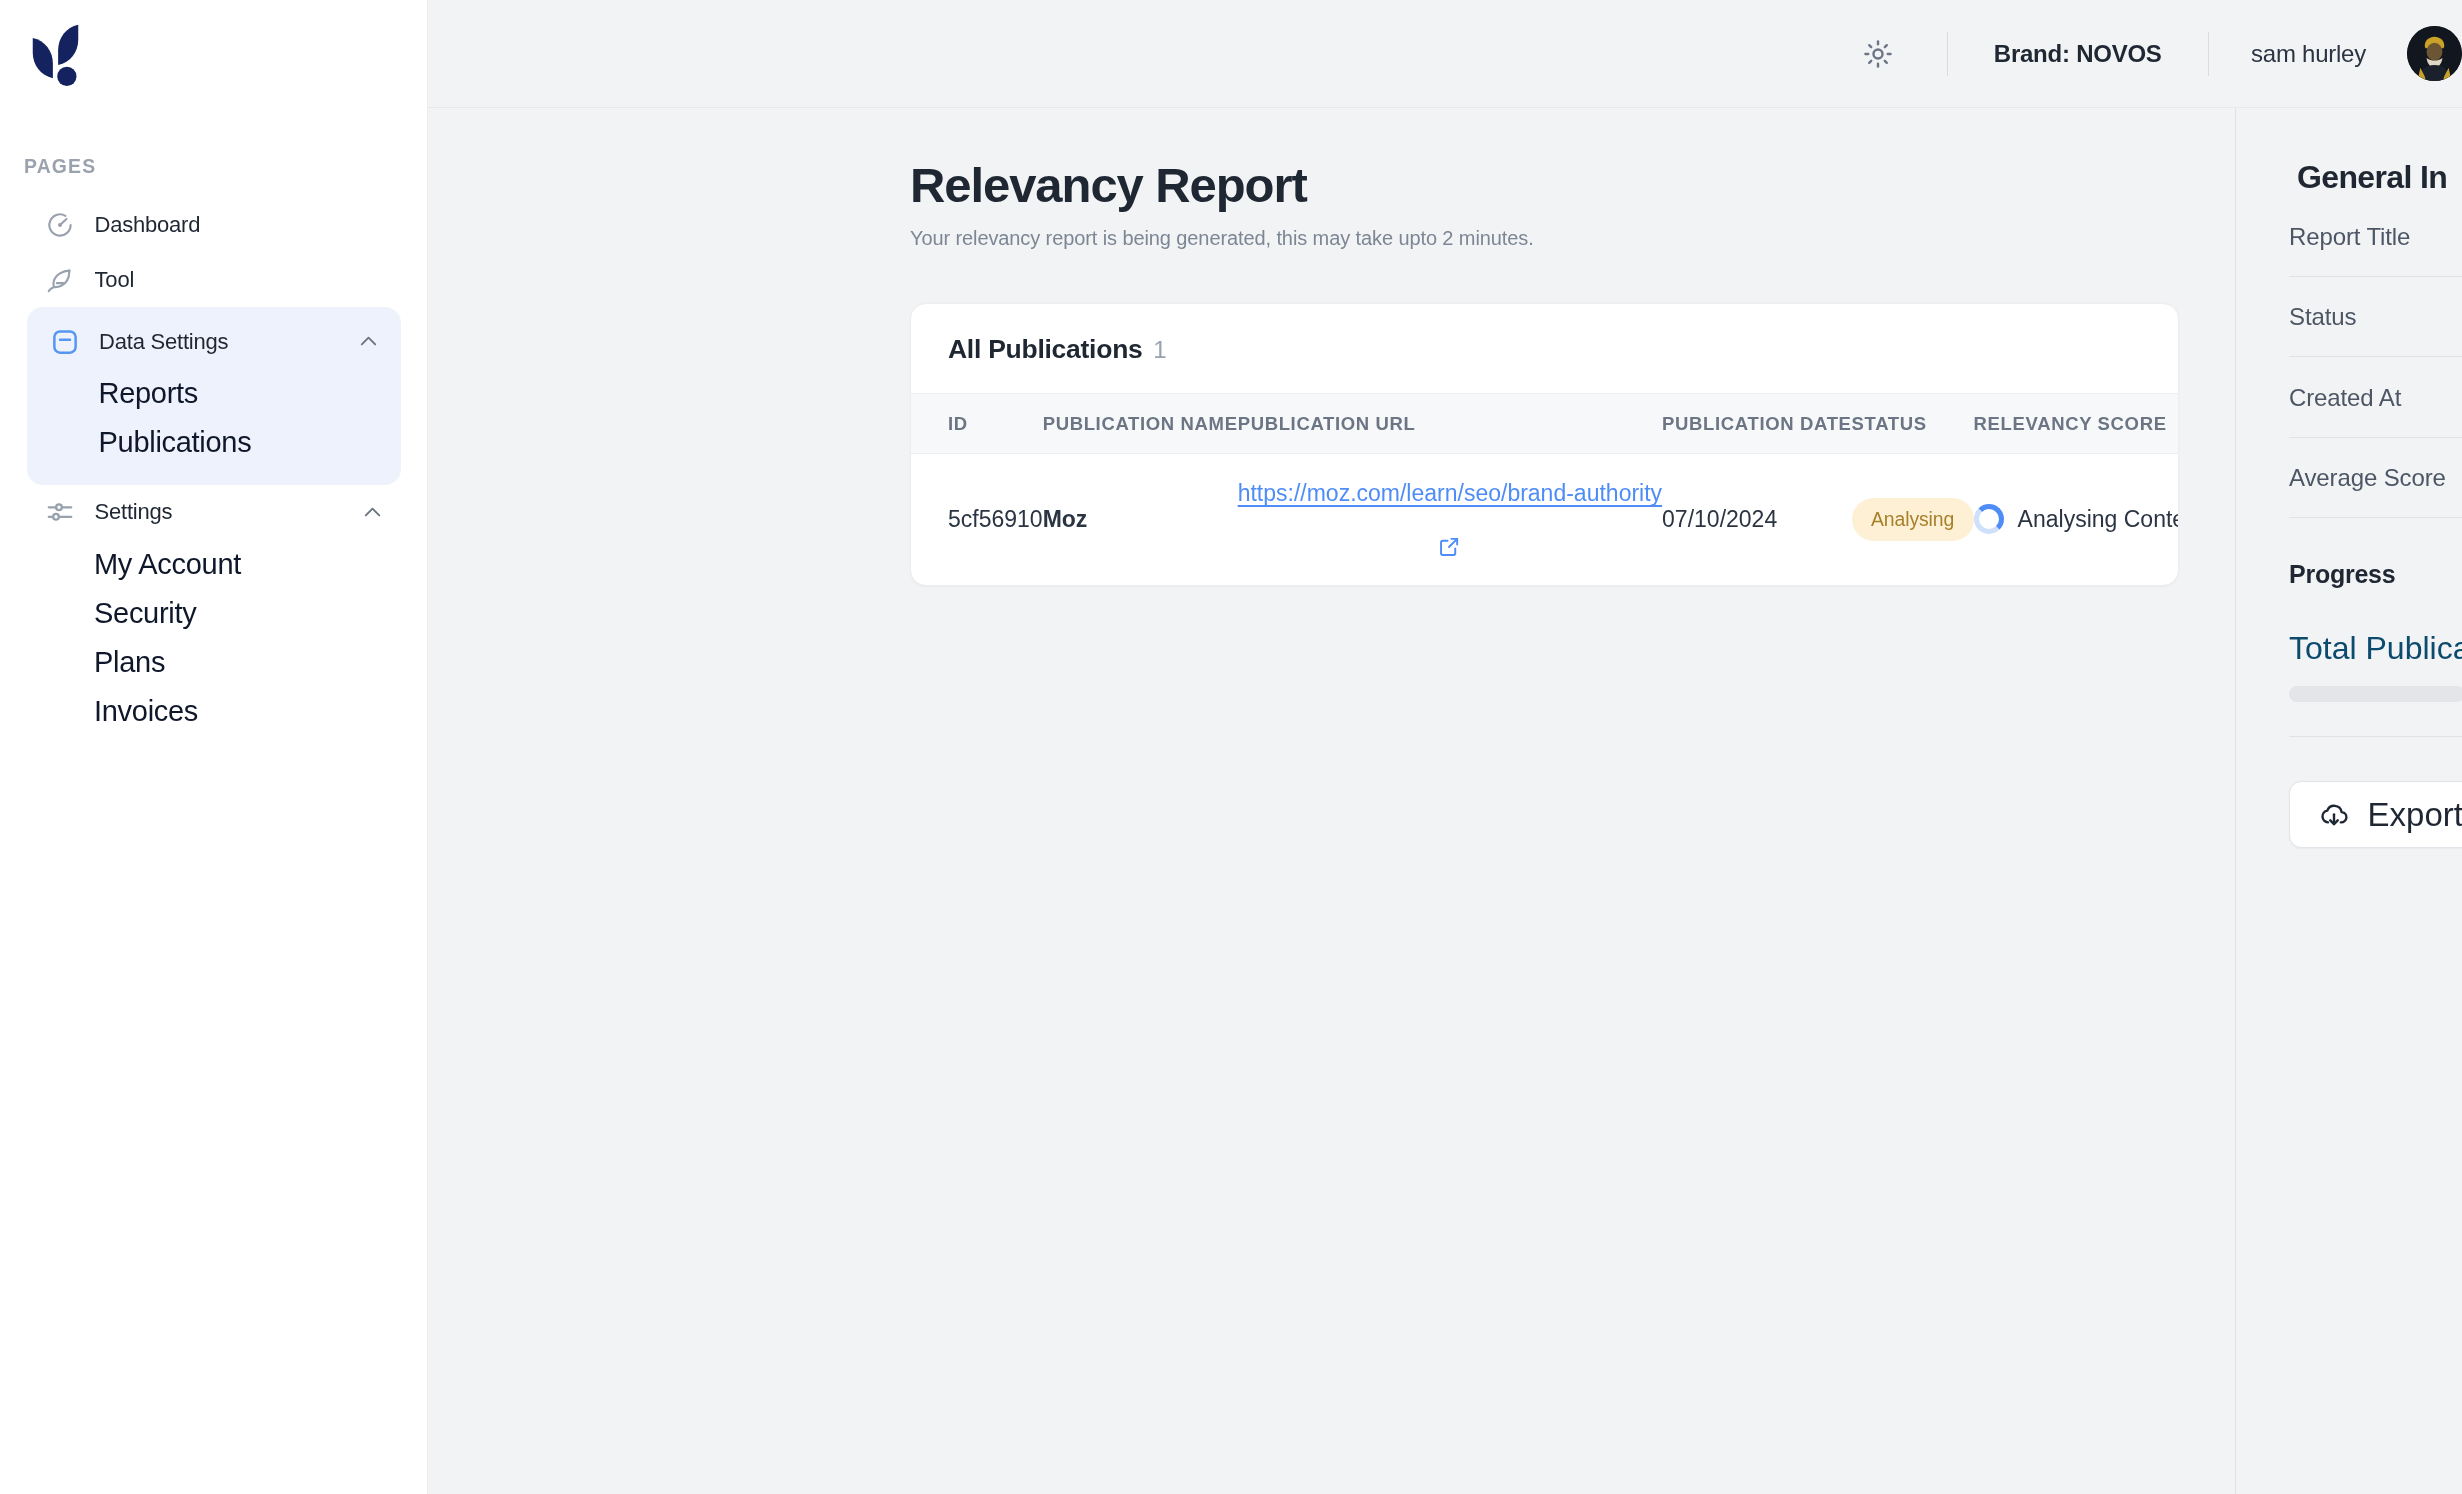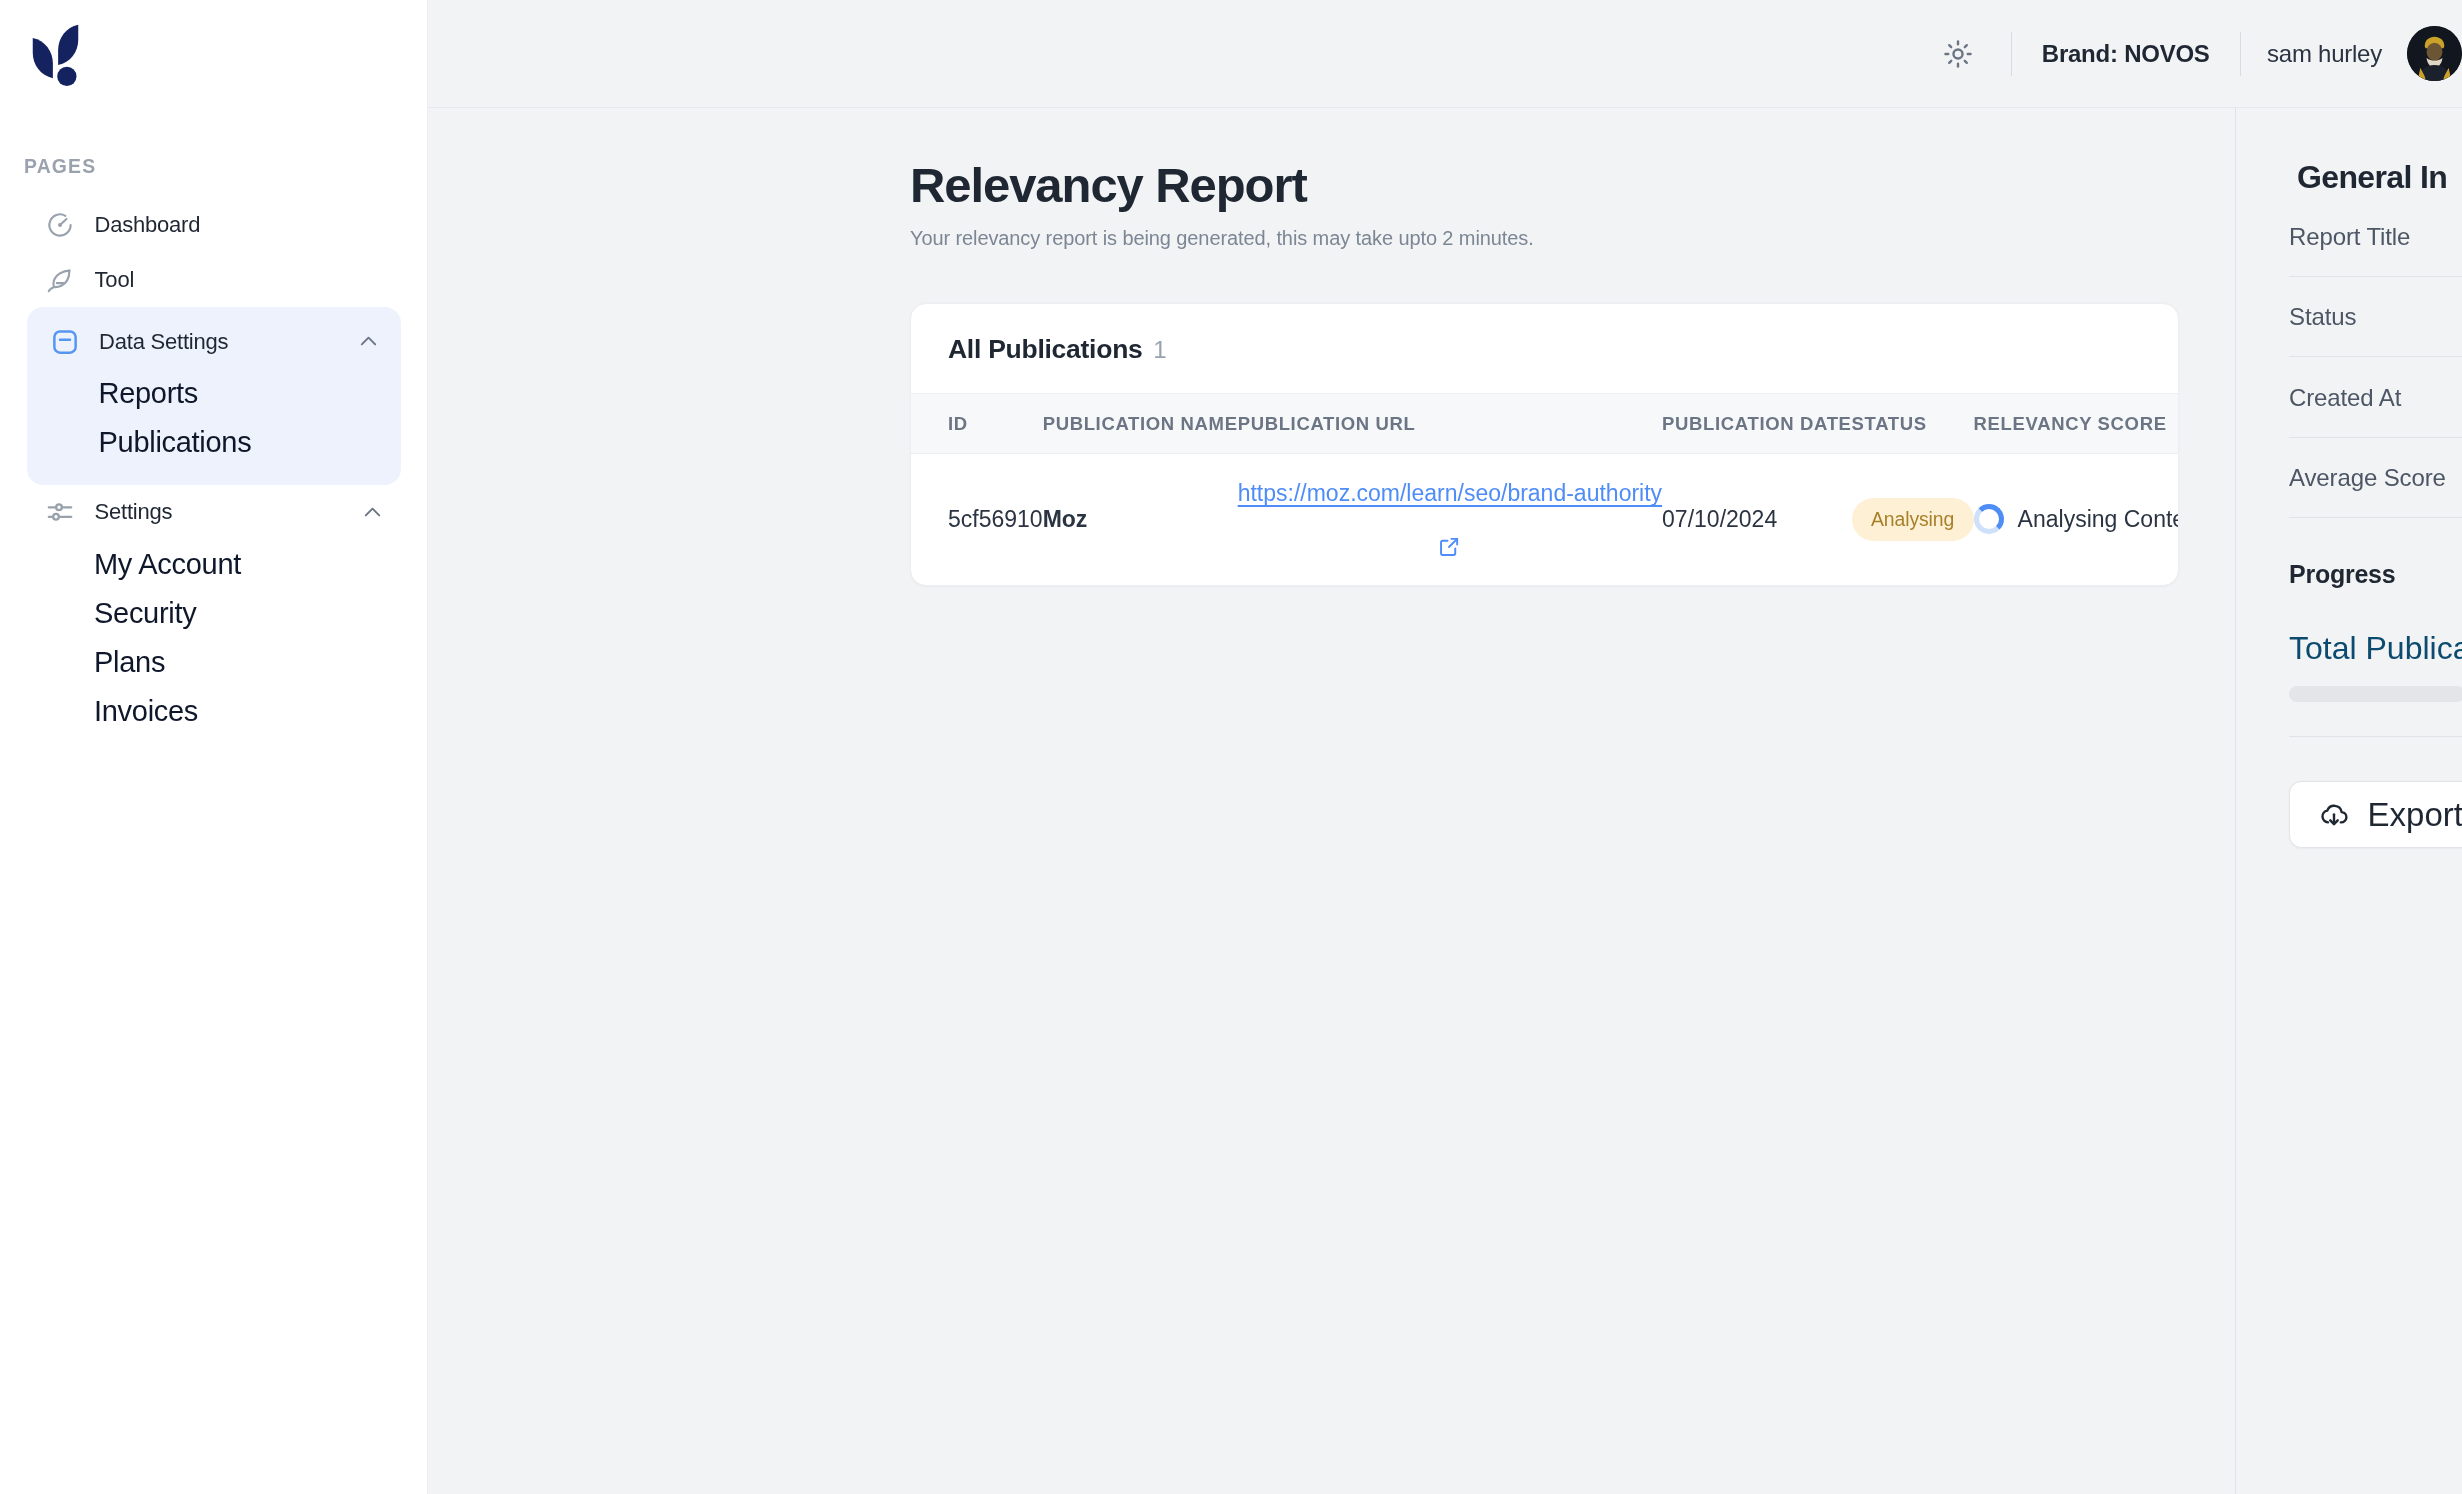--- a/index.html
+++ b/index.html
@@ -103,21 +103,21 @@
     background: #f2f3f5;
     border-bottom: 0.9px solid #e6e8eb;
     display: flex;
     align-items: center;
     justify-content: flex-end;
     padding-right: 0;
   }
   .topbar-inner {
     display: flex;
     align-items: center;
-    gap: 0;
+    gap: 16px;
     height: 100%;
   }
   .theme-btn {
     width: 55px; height: 55px;
     display: flex; align-items: center; justify-content: center;
     cursor: pointer;
     margin-right: 25px;
   }
   .vdiv { width: 0.9px; height: 44px; background: #d9dde2; }
   .brand-label {

